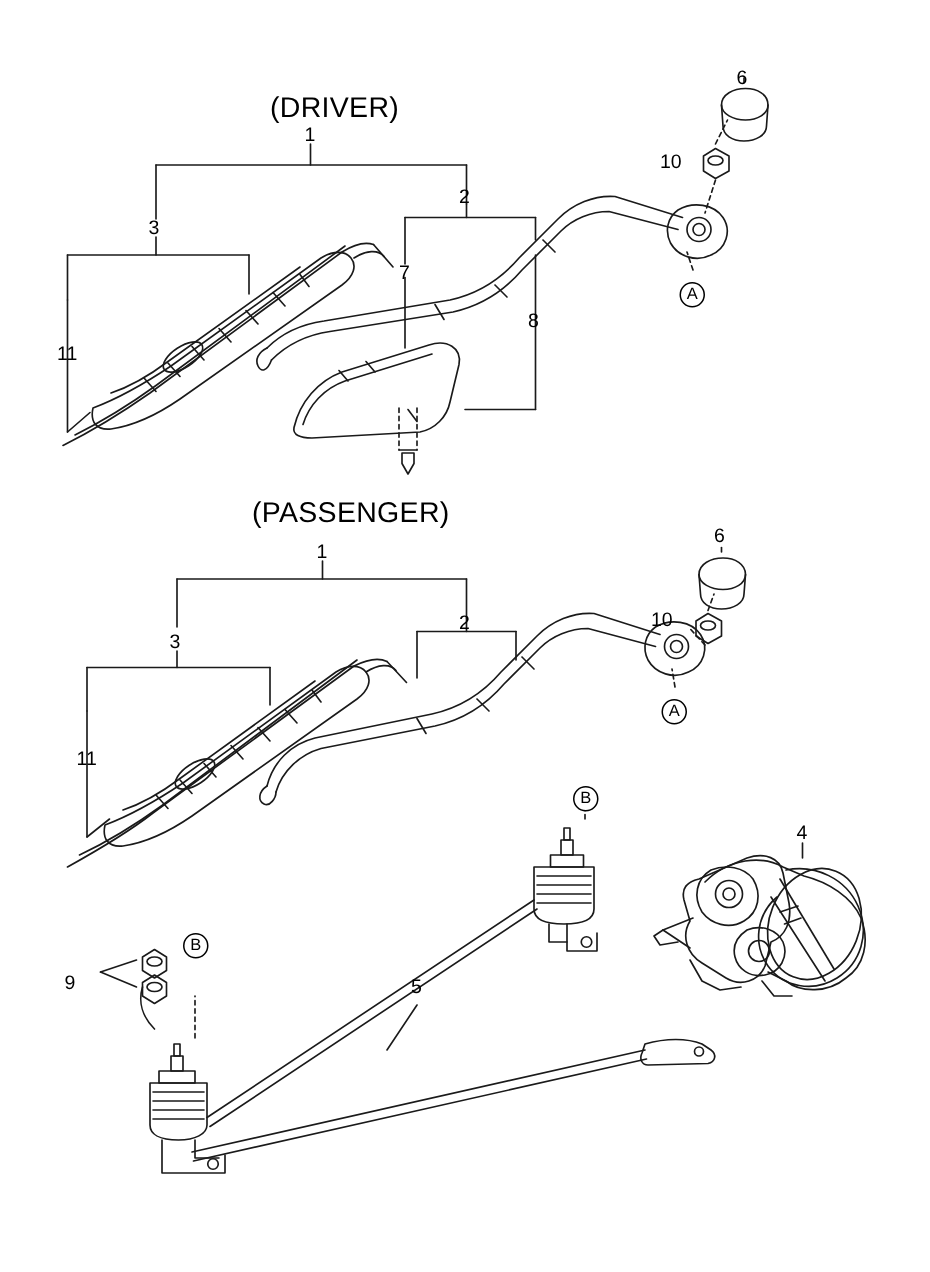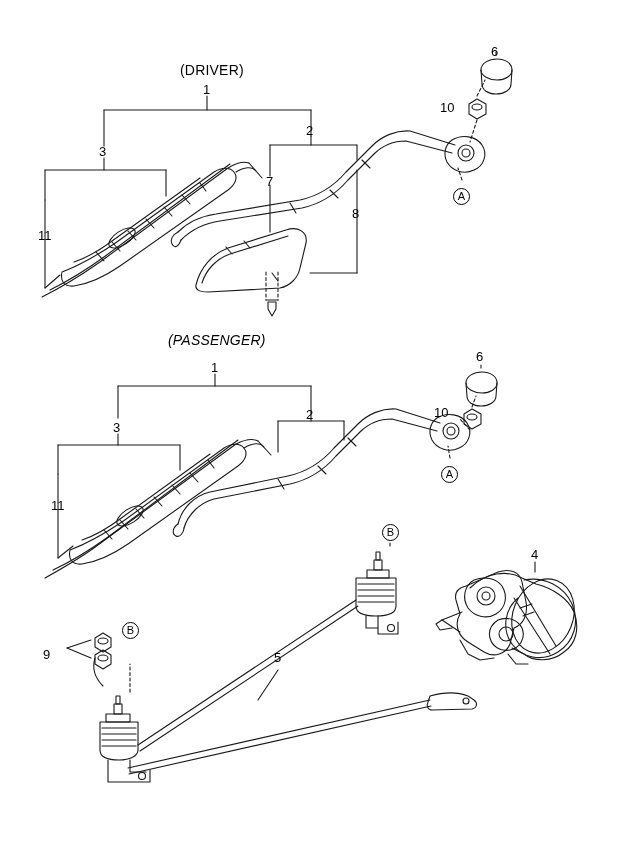--- a/index.html
+++ b/index.html
@@ -28,21 +28,21 @@
   }
   .lbl {
     position: absolute;
     font-family: "Liberation Sans", sans-serif;
     font-size: 13px;
     color: #000000;
     white-space: nowrap;
     line-height: 1;
   }
   .lbl.section {
-    font-size: 14px;
+    font-size: 19px;
     letter-spacing: 0.2px;
   }
   .lbl.num {
     font-size: 13px;
   }
   .circle-badge {
     position: absolute;
     width: 17px;
     height: 17px;
     border: 1px solid #000;
@@ -337,21 +337,21 @@
   <div class="lbl num" style="left:203px; top:83px;">1</div>
   <div class="lbl num" style="left:306px; top:124px;">2</div>
   <div class="lbl num" style="left:99px; top:145px;">3</div>
   <div class="lbl num" style="left:491px; top:45px;">6</div>
   <div class="lbl num" style="left:266px; top:175px;">7</div>
   <div class="lbl num" style="left:352px; top:207px;">8</div>
   <div class="lbl num" style="left:440px; top:101px;">10</div>
   <div class="lbl num" style="left:38px; top:229px;">11</div>
   <div class="circle-badge" style="left:453px; top:188px;">A</div>
 
-  <div class="lbl section" style="left:168px; top:333px;font-style:italic;">(PASSENGER)</div>
+  <div class="lbl section" style="left:168px; top:333px;">(PASSENGER)</div>
   <div class="lbl num" style="left:211px; top:361px;">1</div>
   <div class="lbl num" style="left:306px; top:408px;">2</div>
   <div class="lbl num" style="left:113px; top:421px;">3</div>
   <div class="lbl num" style="left:476px; top:350px;">6</div>
   <div class="lbl num" style="left:434px; top:406px;">10</div>
   <div class="lbl num" style="left:51px; top:499px;">11</div>
   <div class="circle-badge" style="left:441px; top:466px;">A</div>
 
   <div class="lbl num" style="left:531px; top:548px;">4</div>
   <div class="lbl num" style="left:274px; top:651px;">5</div>

